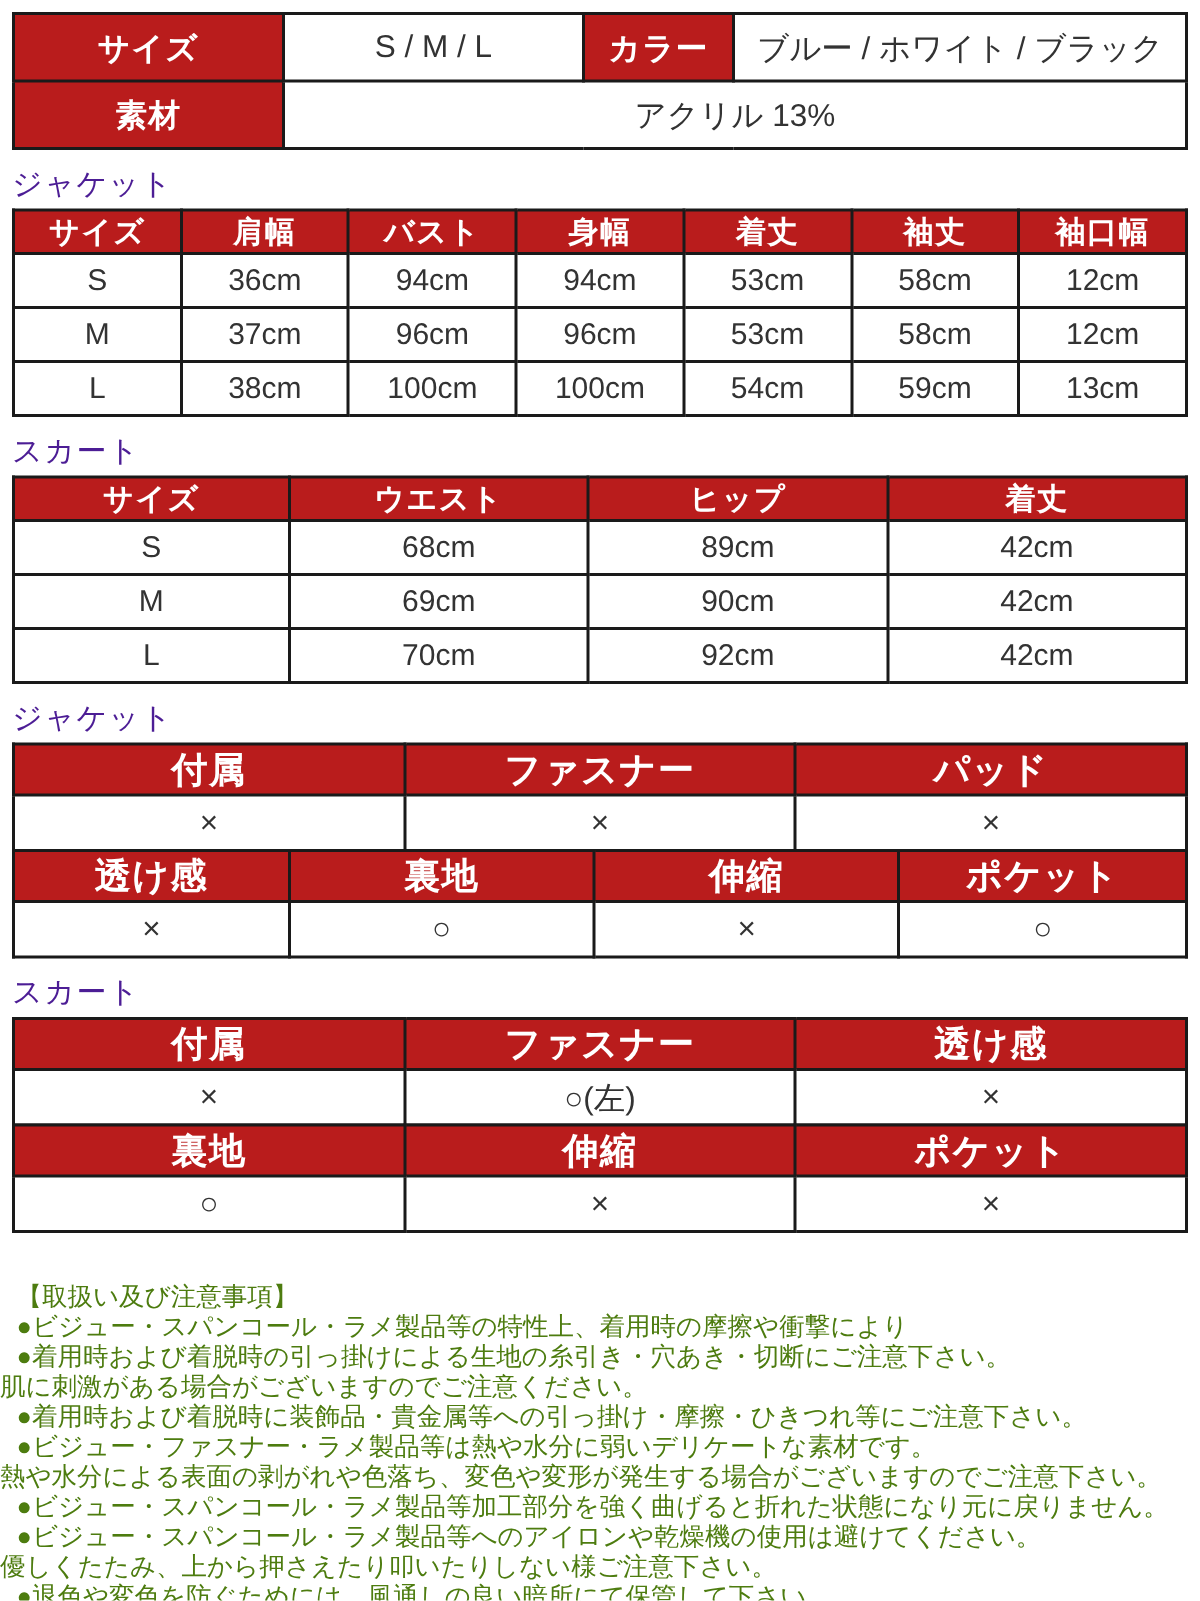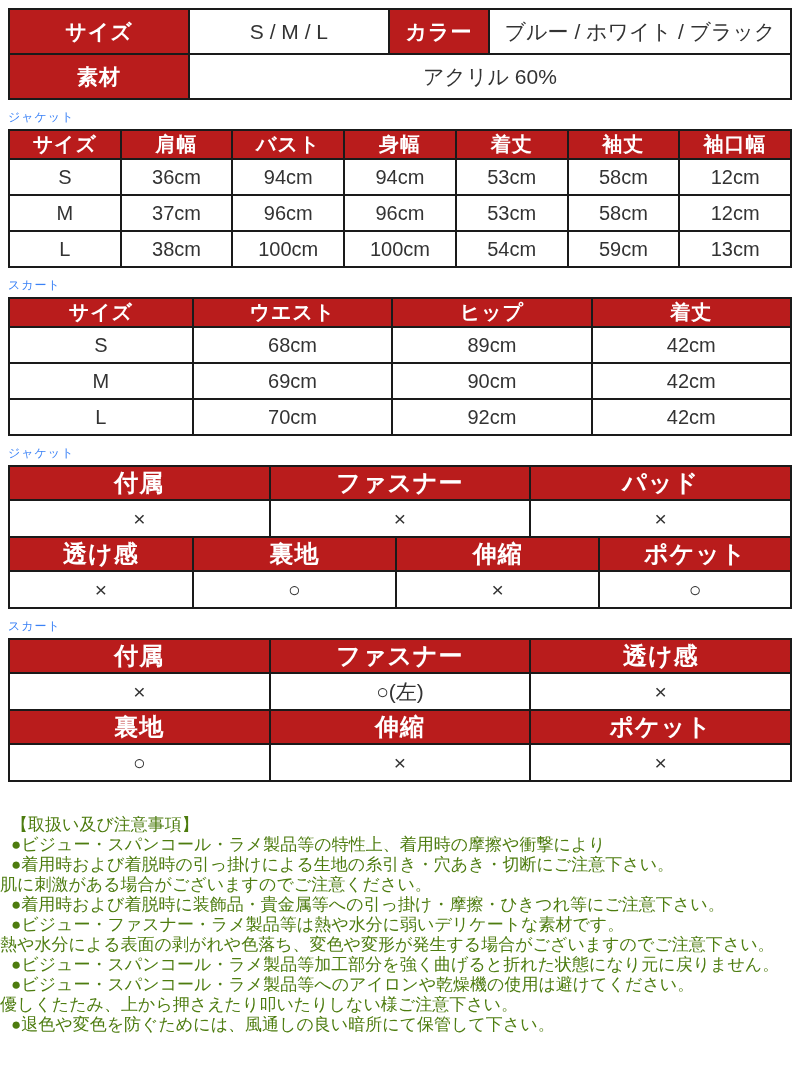--- a/index.html
+++ b/index.html
@@ -31,22 +31,22 @@
   
   .meta-table th, .meta-table td { height: 45px; font-size: 21px; }
 
   
   .size-table th { height: 27px; font-size: 20px; }
   .size-table td { height: 36px; font-size: 20px; }
 
   
   .section-label {
     margin: 9px 8px 3px;
-    font-size: 12px;
-    color: #3b82f6;
+    font-size: 20px;
+    color: #4c1d95;
     letter-spacing: 1px;
   }
 
   
   .attr-table th { height: 27px; font-size: 24px; }
   .attr-table td { height: 37px; font-size: 21px; }
   .attr-table.second { margin-top: -2px; }
 
   
   .notes {
@@ -73,21 +73,21 @@
     </colgroup>
     <tbody>
         <tr>
       <th>サイズ</th>
       <td>S / M / L</td>
       <th>カラー</th>
       <td>ブルー / ホワイト / ブラック</td>
     </tr>
     <tr>
       <th>素材</th>
-      <td colspan="3">アクリル 60%</td>
+      <td colspan="3">アクリル 13%</td>
     </tr>
   </tbody>
     </table>
 
   <div class="section-label">ジャケット</div>
   <table class="tbl size-table">
     <tbody>
         <tr>
       <th>サイズ</th>
       <th>肩幅</th>

